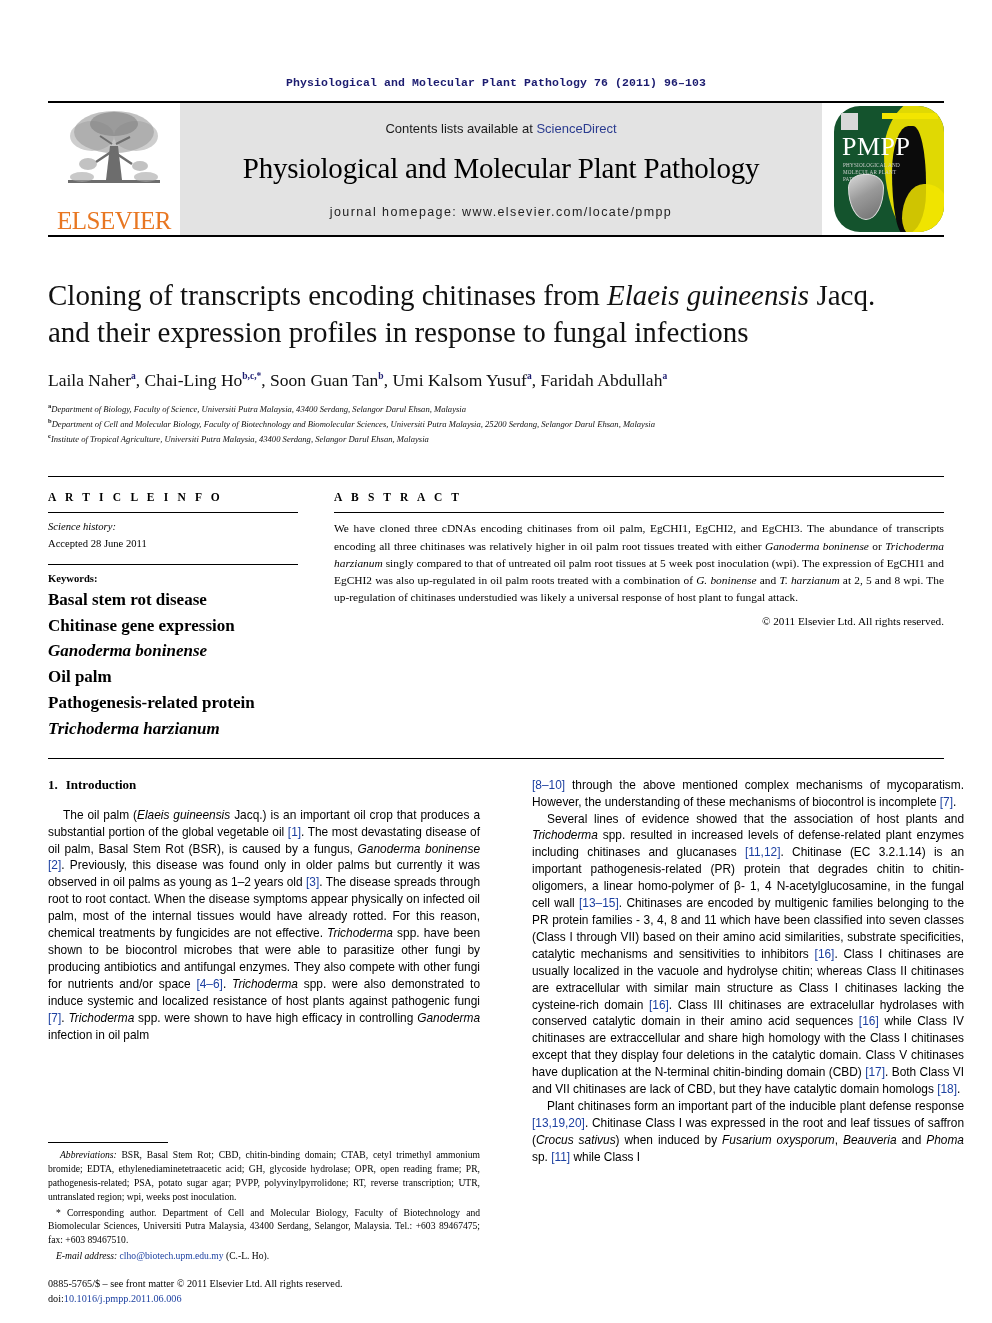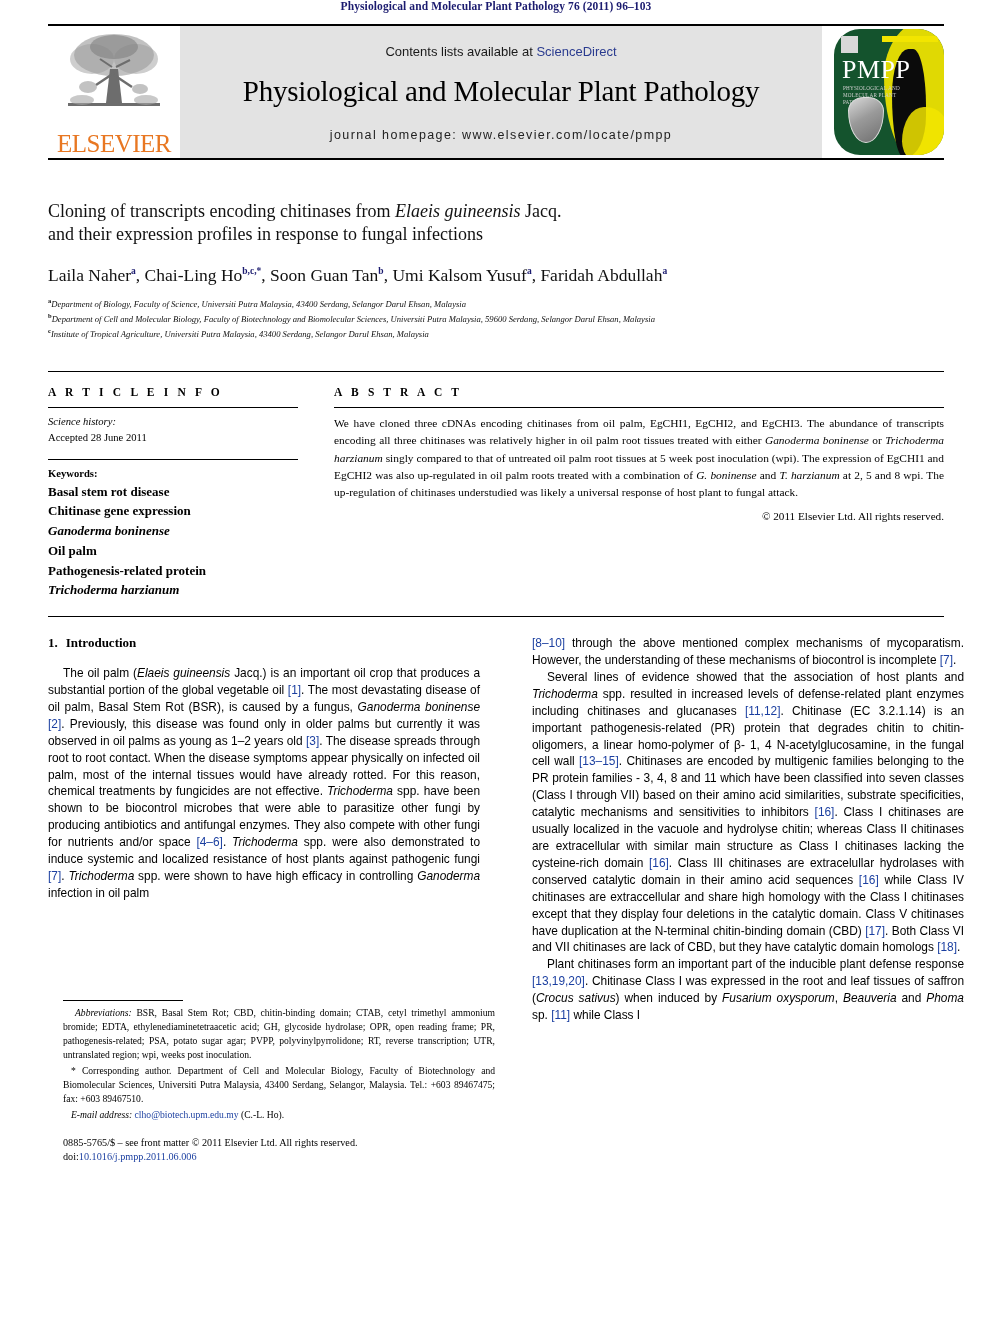--- a/index.html
+++ b/index.html
@@ -19,24 +19,25 @@
     width: 992px;
     height: 1323px;
     position: relative;
     box-sizing: border-box;
     padding: 0 48px;
   }
 
   
   .running-head {
     text-align: center;
-    font-family: Liberation Serif, serif;
+    font-family: Liberation Mono, monospace;
     font-weight: bold;
     font-size: 11.5px;
     color: #1b1b6f;
+    padding-top: 76px;
     letter-spacing: .1px;
   }
 
   
   .masthead {
     margin-top: 12px;
     border-top: 2.5px solid #000;
     border-bottom: 2.5px solid #000;
     height: 132px;
     display: flex;
@@ -170,21 +171,21 @@
     width: 34px; height: 44px;
     background: linear-gradient(150deg,#d9d9d9 0%, #9a9a9a 45%, #6f6f6f 100%);
     border-radius: 44% 44% 50% 50% / 30% 30% 70% 70%;
     border: 1.5px solid #dedede;
   }
 
   
   .title-block { margin-top: 40px; }
   .art-title {
     font-family: "Liberation Serif", serif;
-    font-size: 18px;
+    font-size: 29px;
     line-height: 1.28;
     color: #111;
     margin: 0;
     font-weight: normal;
   }
   .art-title .ital { font-style: italic; }
   .authors {
     margin-top: 18px;
     font-family: "Liberation Serif", serif;
     font-size: 17.5px;
@@ -232,21 +233,21 @@
   }
   .rule-thick { border-top: 1.6px solid #000; }
   .info-body {
     font-family: "Liberation Serif", serif;
     font-size: 10.6px;
     line-height: 1.52;
     padding-top: 6px;
   }
   .info-body .lbl { font-style: italic; }
   .kw-block { padding-top: 6px; font-weight: bold; }
-  .kw-item { font-size: 13px; line-height: 1.52; }
+  .kw-item { font-size: 17px; line-height: 1.52; }
   .kw-item.ital { font-style: italic; }
   .abstract-body {
     font-family: "Liberation Serif", serif;
     font-size: 11.4px;
     line-height: 1.5;
     text-align: justify;
     padding-top: 7px;
   }
   .abstract-body .ital { font-style: italic; }
   .copyright {
@@ -283,21 +284,21 @@
     text-indent: 15px;
   }
   p.para + p.para { margin-top: 0; }
   p.para.noindent { text-indent: 0; }
   .ref { color: #1b3fa0; }
   .ital { font-style: italic; }
 
   
   .footnotes {
     position: absolute;
-    left: 15px;
+    left: 0;
     bottom: 0;
     width: 432px;
   }
   .fn-rule {
     border-top: 1px solid #000;
     width: 120px;
     margin-bottom: 5px;
   }
   .fn {
     font-family: "Liberation Serif", serif;
@@ -376,21 +377,21 @@
       <span>Cloning of transcripts encoding chitinases from </span><span class="ital">Elaeis guineensis</span><span> Jacq.</span><br>
       <span>and their expression profiles in response to fungal infections</span>
     </h1>
 
     <div class="authors">
       <span><span>Laila Naher</span><sup>a</sup></span><span>, </span><span><span>Chai-Ling Ho</span><sup>b,c,*</sup></span><span>, </span><span><span>Soon Guan Tan</span><sup>b</sup></span><span>, </span><span><span>Umi Kalsom Yusuf</span><sup>a</sup></span><span>, </span><span><span>Faridah Abdullah</span><sup>a</sup></span>
     </div>
 
     <div class="affils">
       <div><sup>a</sup><span>Department of Biology, Faculty of Science, Universiti Putra Malaysia, 43400 Serdang, Selangor Darul Ehsan, Malaysia</span></div>
-      <div><sup>b</sup><span>Department of Cell and Molecular Biology, Faculty of Biotechnology and Biomolecular Sciences, Universiti Putra Malaysia, 59600 Serdang, Selangor Darul Ehsan, Malaysia</span></div>
+      <div><sup>b</sup><span>Department of Cell and Molecular Biology, Faculty of Biotechnology and Biomolecular Sciences, Universiti Putra Malaysia, 25200 Serdang, Selangor Darul Ehsan, Malaysia</span></div>
       <div><sup>c</sup><span>Institute of Tropical Agriculture, Universiti Putra Malaysia, 43400 Serdang, Selangor Darul Ehsan, Malaysia</span></div>
     </div>
   </div>
 
   <div class="info-abstract">
 
     <div class="col-info">
       <div class="sect-head">A R T I C L E   I N F O</div>
       <div class="rule-thick"></div>
       <div class="info-body">

